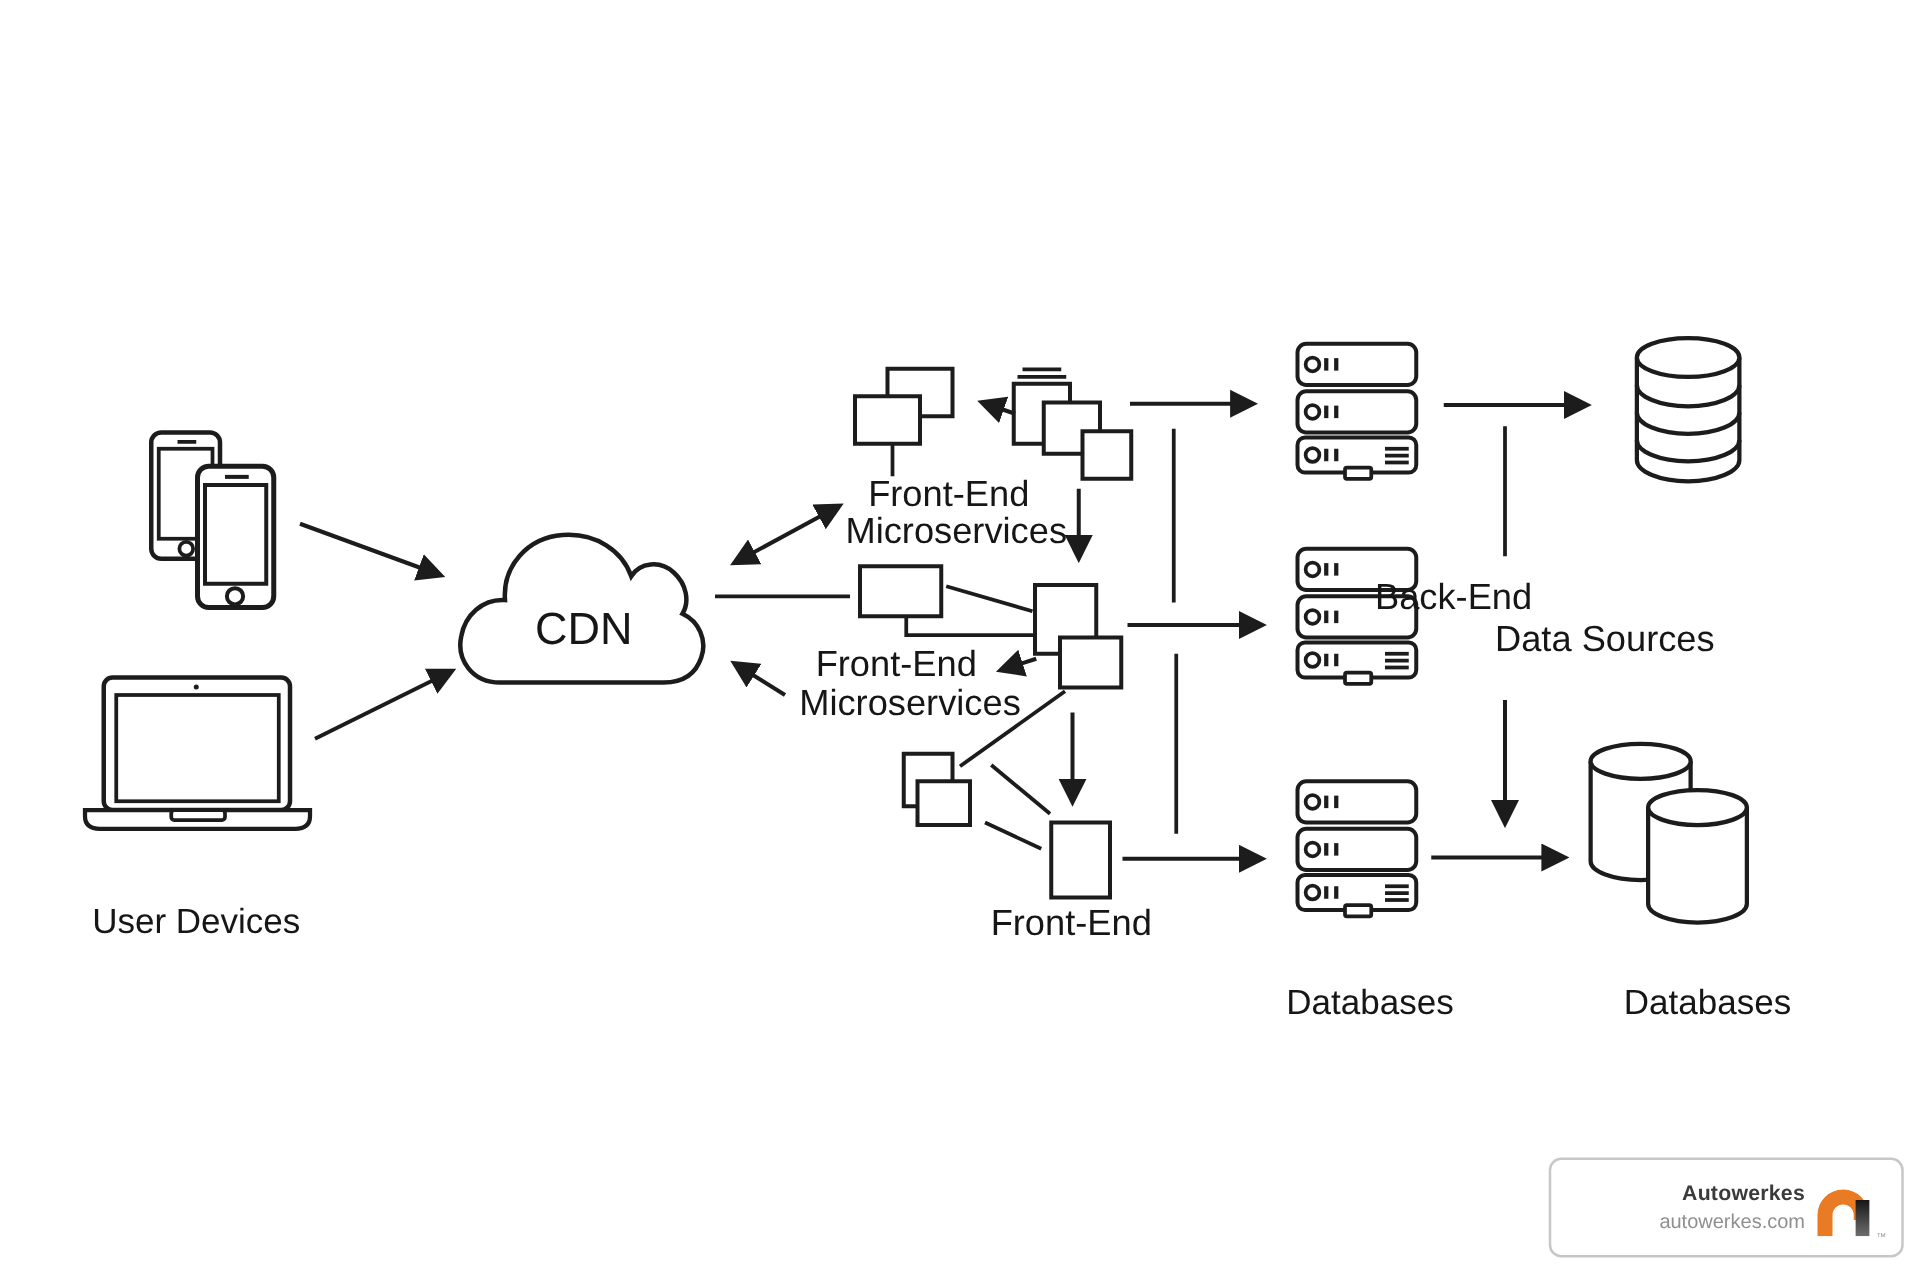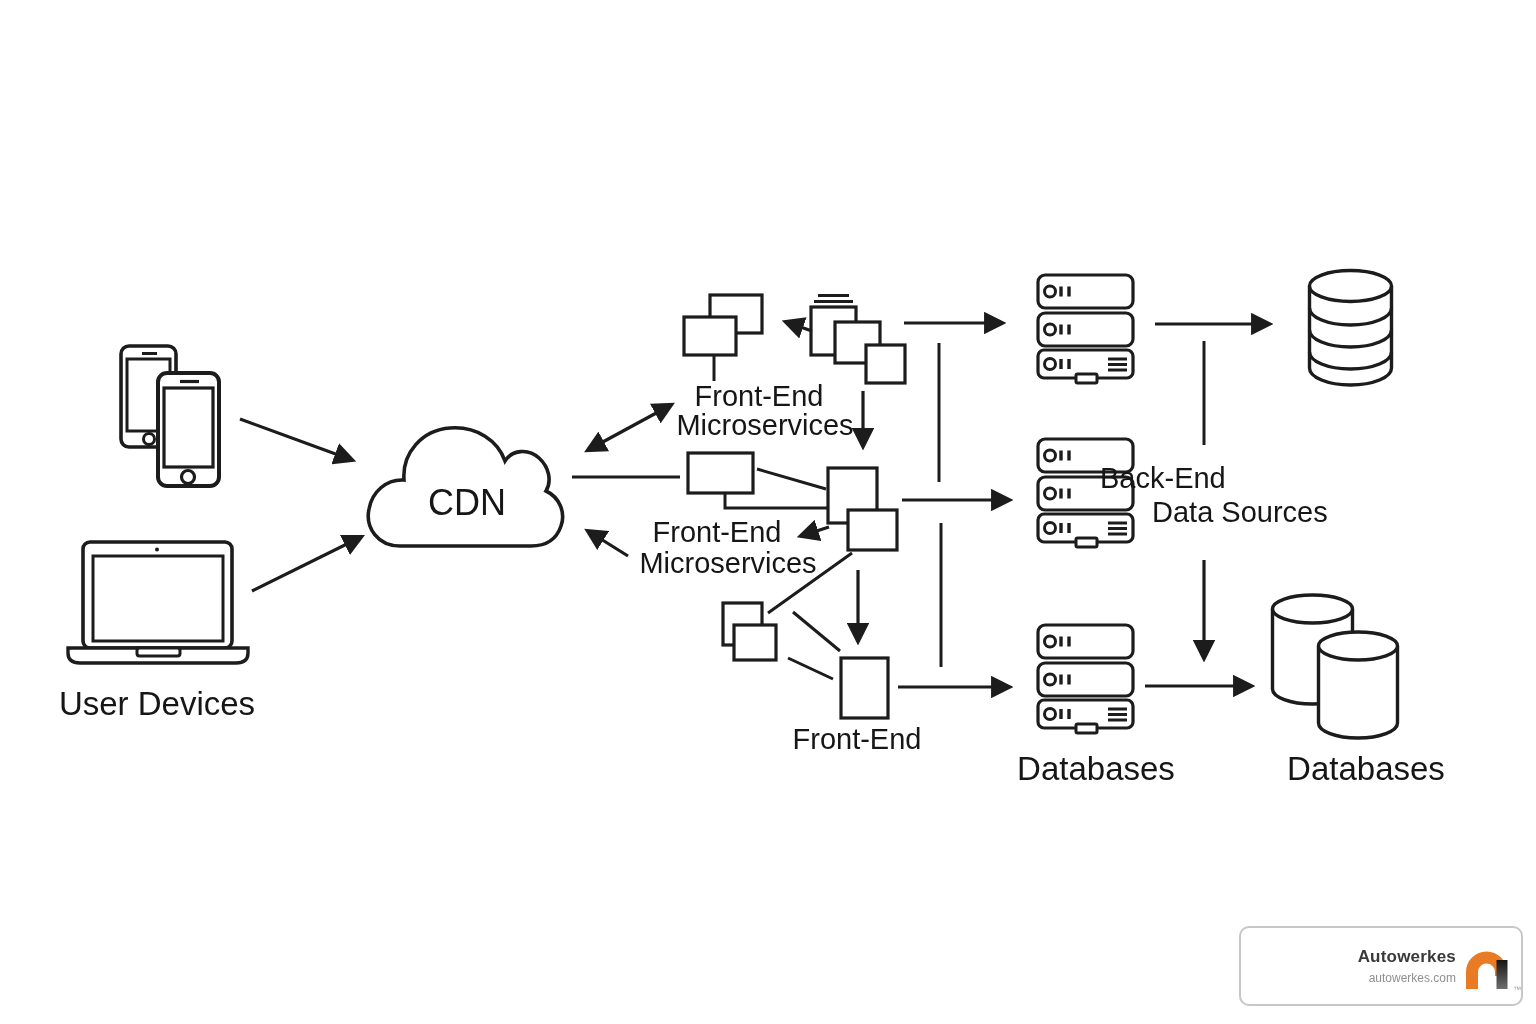--- a/index.html
+++ b/index.html
@@ -4,31 +4,32 @@
 <style>
   html,body{margin:0;padding:0;background:#fff;}
   #stage{
     position:relative;width:1536px;height:1024px;background:#ffffff;overflow:hidden;
     font-family:"Liberation Sans", sans-serif;color:#161616;
   }
   #diagram-svg{position:absolute;left:0;top:0;}
   .lbl{position:absolute;line-height:1;white-space:nowrap;color:#161616;}
   .ctr{text-align:center;width:200px;}
   .f29{font-size:29px;}
-  .f28{font-size:33px;}
+  .f28{font-size:28px;margin-top:36px;}
   .f30{font-size:36px;}
   
   .brand-card{
     position:absolute;left:1239px;top:926px;width:284px;height:80px;
     border:2px solid #c7c7c7;border-radius:10px;background:#fff;
     display:flex;align-items:center;justify-content:flex-end;box-sizing:border-box;
+    padding-right:12px;
   }
   .brand-text{display:flex;flex-direction:column;align-items:flex-end;margin-right:9px;}
   .brand-name{font-size:17px;font-weight:bold;color:#3a3a3a;letter-spacing:.2px;}
-  .brand-url{font-size:12px;color:#8f8f8f;margin-top:4px;}
+  .brand-url{font-size:16px;color:#8f8f8f;margin-top:4px;}
   .brand-tm{font-size:8px;color:#9a9a9a;align-self:flex-end;margin-bottom:10px;}
 </style>
 </head>
 <body>
 
 <div id="stage">
 
   <svg id="diagram-svg" width="1536" height="1024" viewBox="0 0 1536 1024">
     <defs>
       <marker id="ah" viewBox="0 0 10 10" refX="8" refY="5" markerWidth="7" markerHeight="7" orient="auto-start-reverse">
@@ -182,21 +183,21 @@
 
   <div class="lbl ctr f29" style="left:659px;top:382px;">Front-End</div>
   <div class="lbl ctr f29" style="left:665px;top:411px;">Microservices</div>
 
   <div class="lbl ctr f29" style="left:617px;top:518px;">Front-End</div>
   <div class="lbl ctr f29" style="left:628px;top:549px;">Microservices</div>
 
   <div class="lbl ctr f29" style="left:757px;top:725px;">Front-End</div>
 
   <div class="lbl f29" style="left:1100px;top:464px;">Back-End</div>
-  <div class="lbl f29" style="left:1152px;top:498px;">Data Sources</div>
+  <div class="lbl f29" style="left:1196px;top:498px;">Data Sources</div>
 
   <div class="lbl ctr f28" style="left:996px;top:752px;">Databases</div>
   <div class="lbl ctr f28" style="left:1266px;top:752px;">Databases</div>
 
   <div class="brand-card">
     <div class="brand-text">
       <span class="brand-name">Autowerkes</span>
       <span class="brand-url">autowerkes.com</span>
     </div>
     <svg width="48" height="46" viewBox="0 0 48 46">

